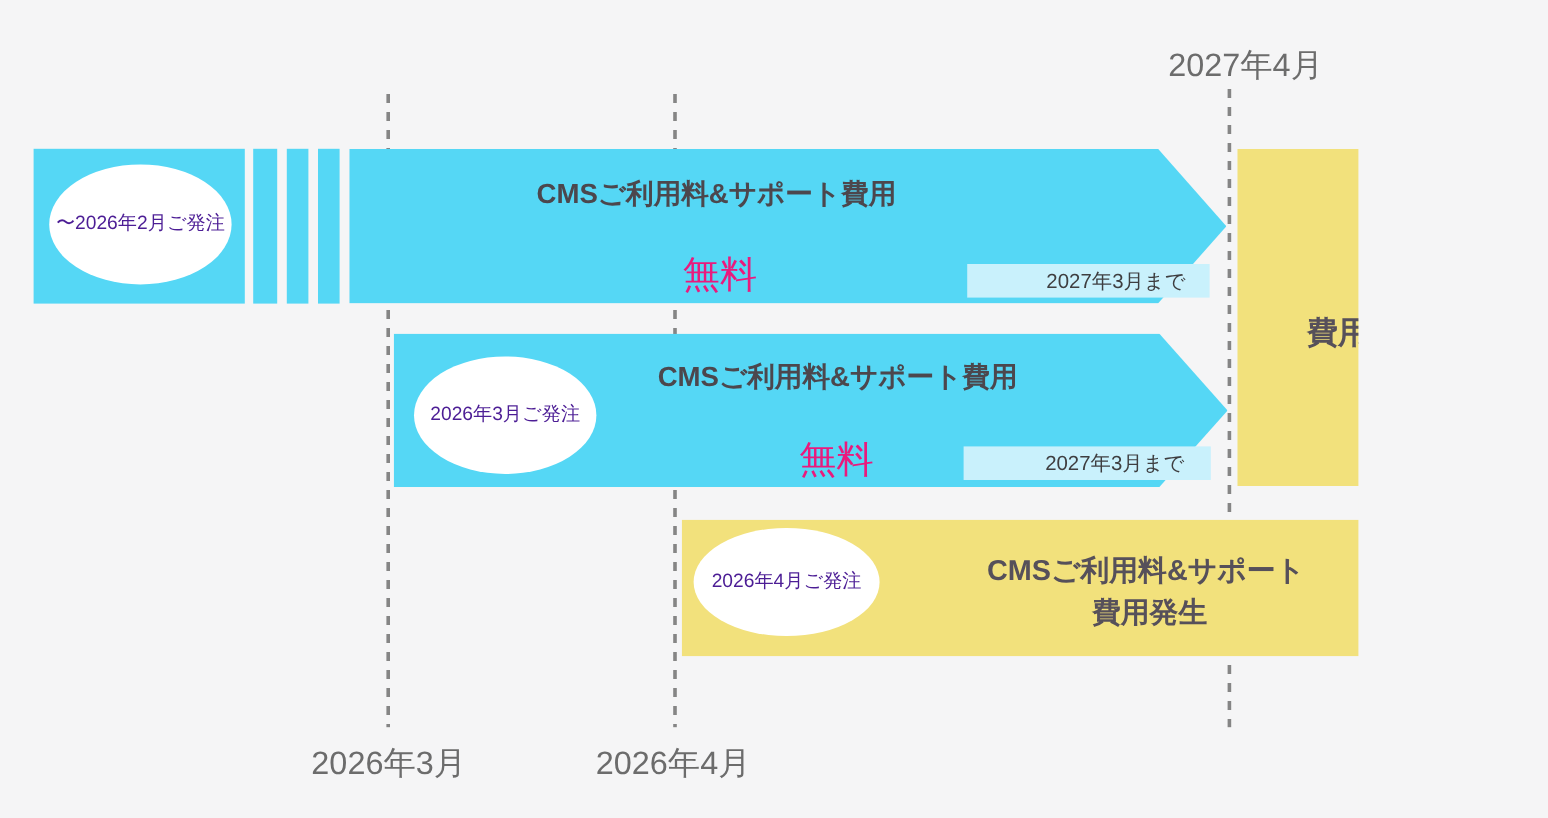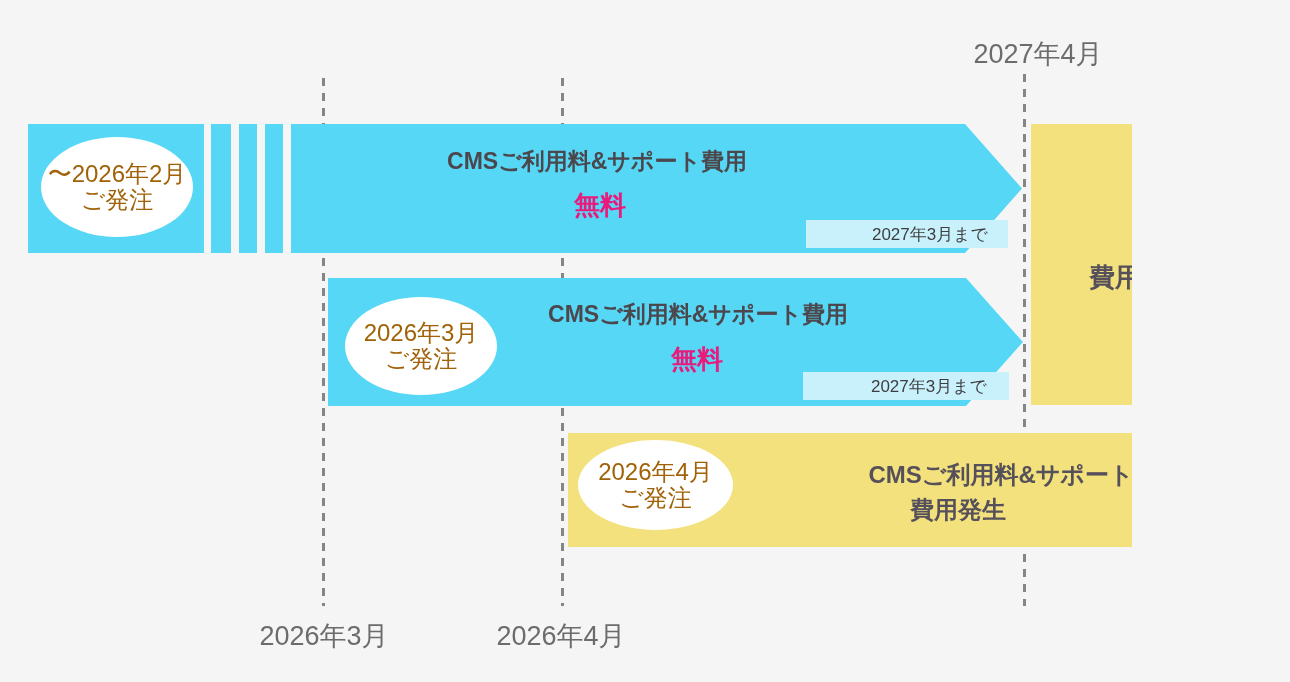--- a/index.html
+++ b/index.html
@@ -53,48 +53,49 @@
   .chevron{
     left:1031px;top:124px;width:239px;height:281px;--tip:47px;
     position:absolute;
   }
 
   
   .oval{
     position:absolute;
     background:#ffffff;
     border-radius:50%;
-    display:flex;flex-direction:column;
+    display:flex;flex-direction:row;
     align-items:center;justify-content:center;
-    font-size:24px;line-height:26px;
-    color:#a16207;
+    font-size:16px;line-height:26px;
+    color:#4c1d95;
     text-align:center;
   }
   .ov-1{left:41px;top:137px;width:152px;height:100px;}
   .ov-2{left:345px;top:297px;width:152px;height:98px;}
   .ov-3{left:578px;top:440px;width:155px;height:90px;}
 
   
   .bar-title{
     position:absolute;
     transform:translateX(-50%);
     font-size:23px;font-weight:bold;
     color:#4c474d;
     white-space:nowrap;
   }
   .tt-r1{left:597px;top:146px;}
   .tt-r2{left:698px;top:299px;}
-  .tt-r3a{left:955px;top:459px;font-size:24px;color:#56505a;margin-left:46px;}
+  .tt-r3a{left:955px;top:459px;font-size:24px;color:#56505a;}
   .tt-r3b{left:958px;top:494px;font-size:24px;color:#56505a;}
   .free{
     position:absolute;
     transform:translateX(-50%);
-    font-size:26px;font-weight:bold;
+    font-size:31px;font-weight:normal;
     color:#ea1a7d;
     white-space:nowrap;
+    margin-top:20px;
   }
   .fr-r1{left:600px;top:188px;}
   .fr-r2{left:697px;top:342px;}
 
   .badge{
     position:absolute;
     background:#c9f1fc;
     display:flex;align-items:center;justify-content:center;
     font-size:17px;
     color:#3e3e40;

